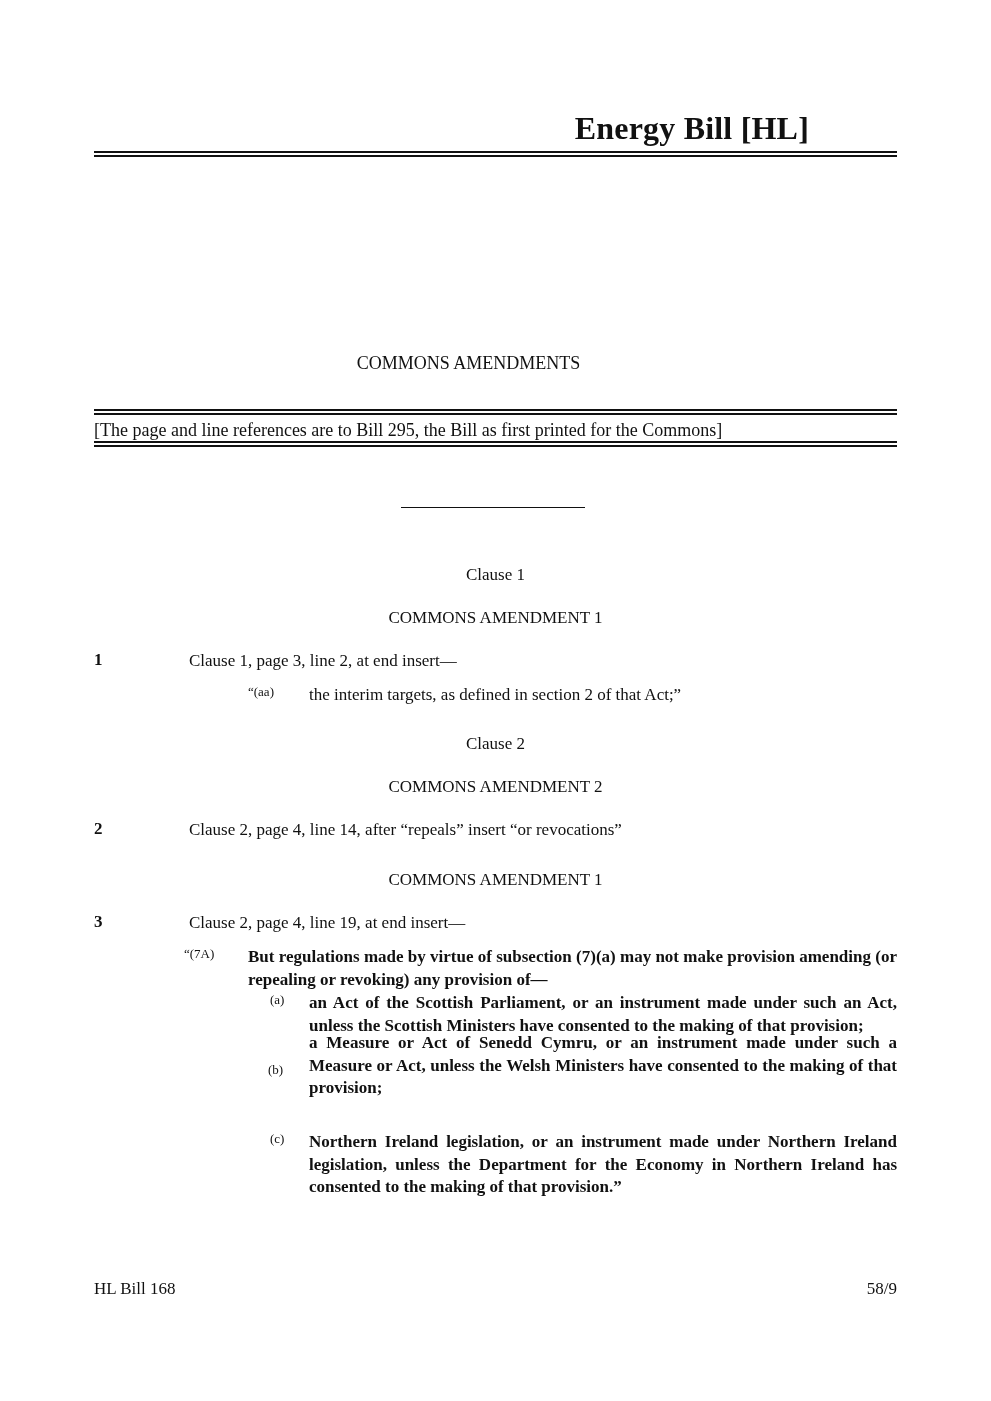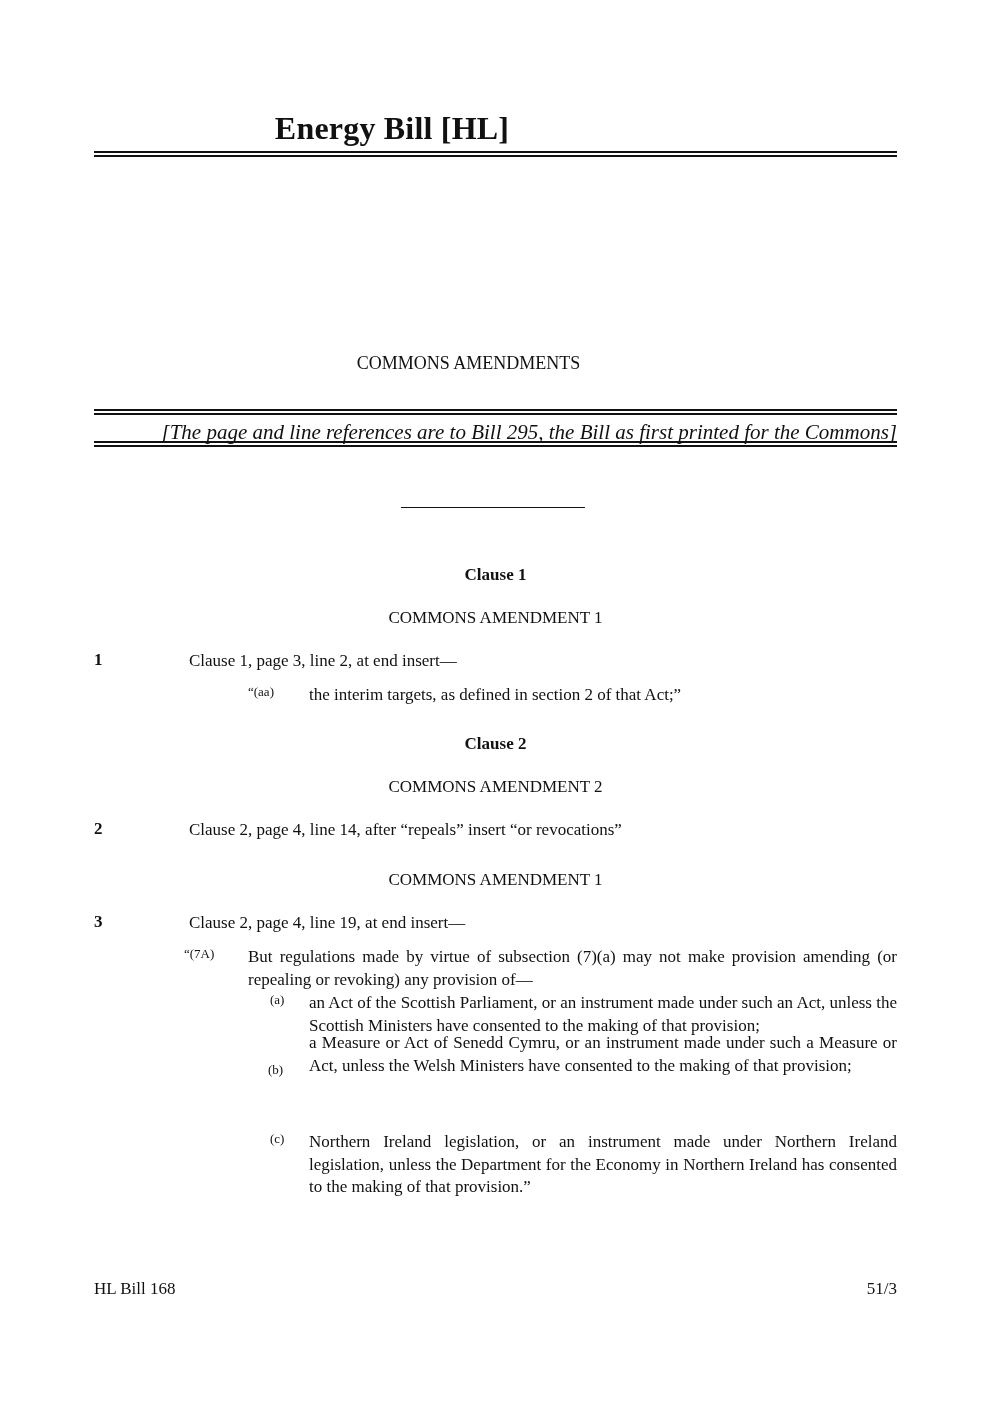--- a/index.html
+++ b/index.html
@@ -1,27 +1,27 @@
 <!DOCTYPE html>
 <html><head>
 <meta charset="utf-8">
 <style>
   html, body { margin:0; padding:0; background:#fff; }
   body { width:991px; height:1401px; position:relative; font-family:"Liberation Serif", "DejaVu Serif", serif; color:#111; }
   .abs { position:absolute; }
-  .title { left:0; width:784px; top:110px; text-align:center; font-size:32px; font-weight:bold; letter-spacing:0.2px; }
+  .title { left:0; width:784px; top:110px; text-align:right; font-size:32px; font-weight:bold; letter-spacing:0.2px;padding-left:25px; }
   .dbl { left:94px; width:803px; height:6px; border-top:2px solid #111; border-bottom:2px solid #111; box-sizing:border-box; }
   .heading { left:0; width:937px; text-align:center; font-size:18px; }
-  .refnote { left:94px; width:803px; top:420px; text-align:right; font-style:italic; font-size:21px; }
+  .refnote { left:94px; width:803px; top:420px; text-align:left; font-size:18px; }
   .shortrule { left:401px; width:184px; top:507px; border-top:1px solid #111; }
-  .clause { left:0; width:991px; text-align:center; font-size:17px; font-weight:bold; }
+  .clause { left:0; width:991px; text-align:center; font-size:17px; font-weight:normal; }
   .amh { left:0; width:991px; text-align:center; font-size:17px; }
   .num { left:94px; font-size:17px; font-weight:bold; }
   .txt { font-size:17px; line-height:22px; }
-  .para { font-size:17px; line-height:22.5px; text-align:justify; }
+  .para { font-size:17px; line-height:22.5px; text-align:justify;font-weight:bold; }
   .lbl { font-size:13px; }
   .foot { font-size:17px; }
 </style>
 </head>
 <body>
 
 <div class="abs title">Energy Bill [HL]</div>
 <div class="abs dbl" style="top:151px"></div>
 
 <div class="abs heading" style="top:353px">COMMONS AMENDMENTS</div>
@@ -54,13 +54,13 @@
 <div class="abs lbl" style="left:270px; top:992px">(a)</div>
 <div class="abs para" style="left:309px; top:992px; width:588px">an Act of the Scottish Parliament, or an instrument made under such an Act, unless the Scottish Ministers have consented to the making of that provision;</div>
 
 <div class="abs lbl" style="left:268px; top:1062px">(b)</div>
 <div class="abs para" style="left:309px; top:1032px; width:588px">a Measure or Act of Senedd Cymru, or an instrument made under such a Measure or Act, unless the Welsh Ministers have consented to the making of that provision;</div>
 
 <div class="abs lbl" style="left:270px; top:1131px">(c)</div>
 <div class="abs para" style="left:309px; top:1131px; width:588px">Northern Ireland legislation, or an instrument made under Northern Ireland legislation, unless the Department for the Economy in Northern Ireland has consented to the making of that provision.”</div>
 
 <div class="abs foot" style="left:94px; top:1279px">HL Bill 168</div>
-<div class="abs foot" style="right:94px; top:1279px">51/3</div>
+<div class="abs foot" style="right:94px; top:1279px">58/9</div>
 
 </body></html>

